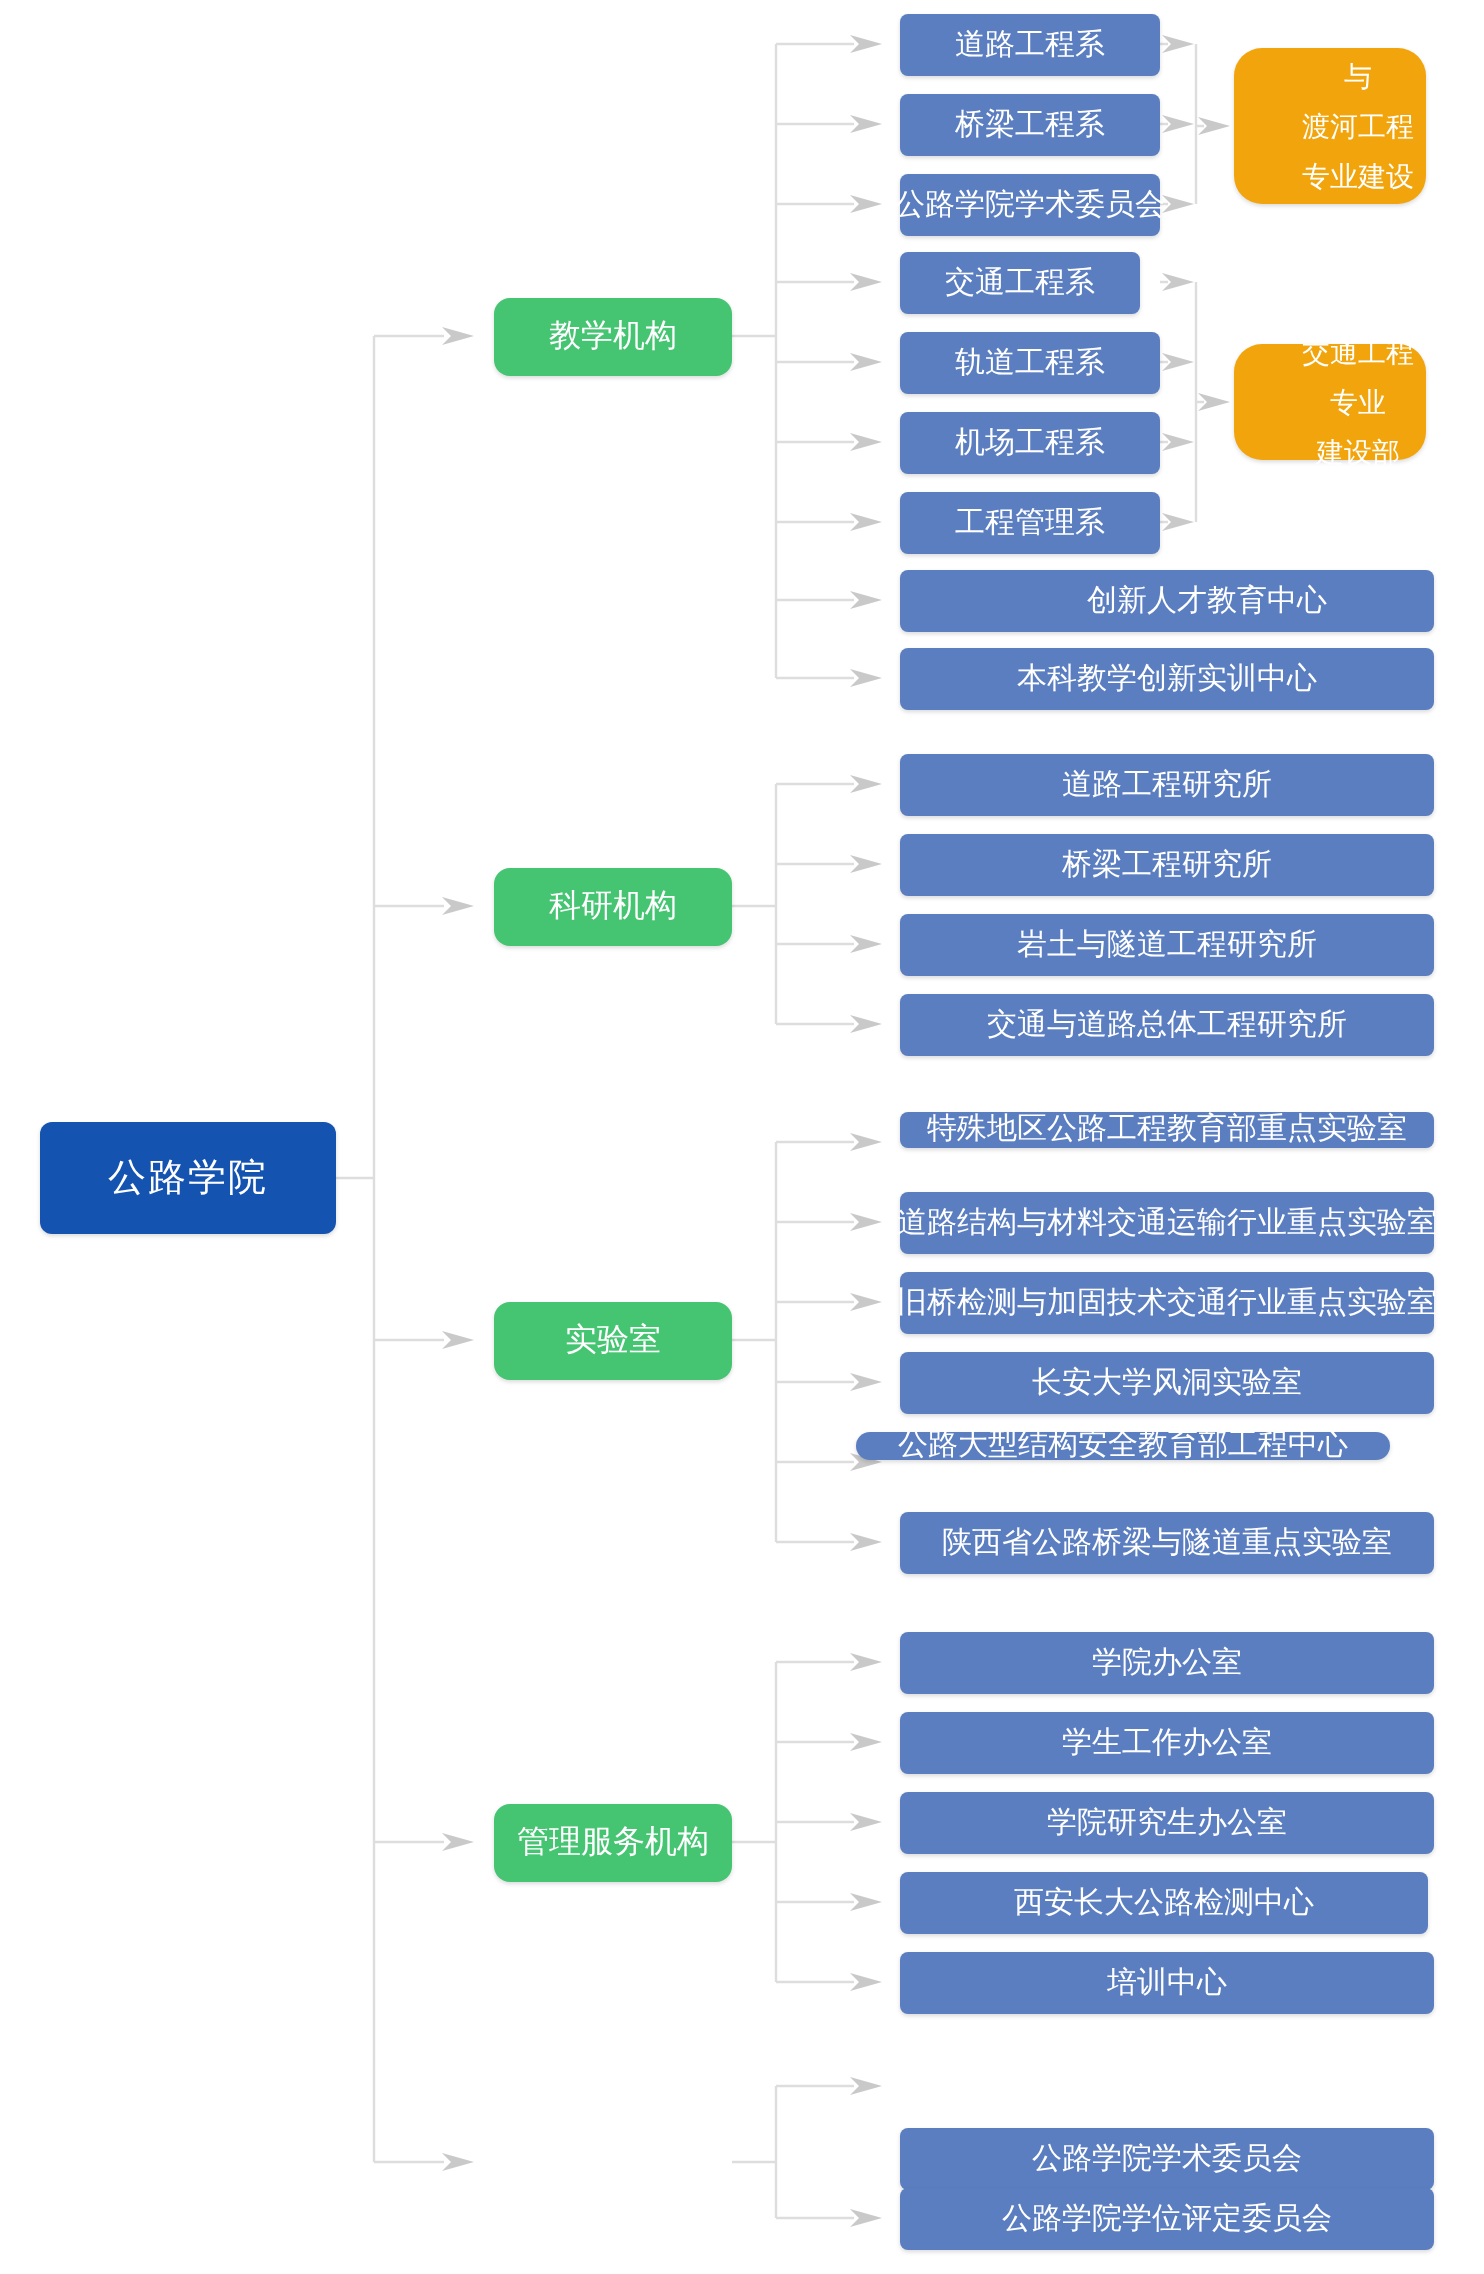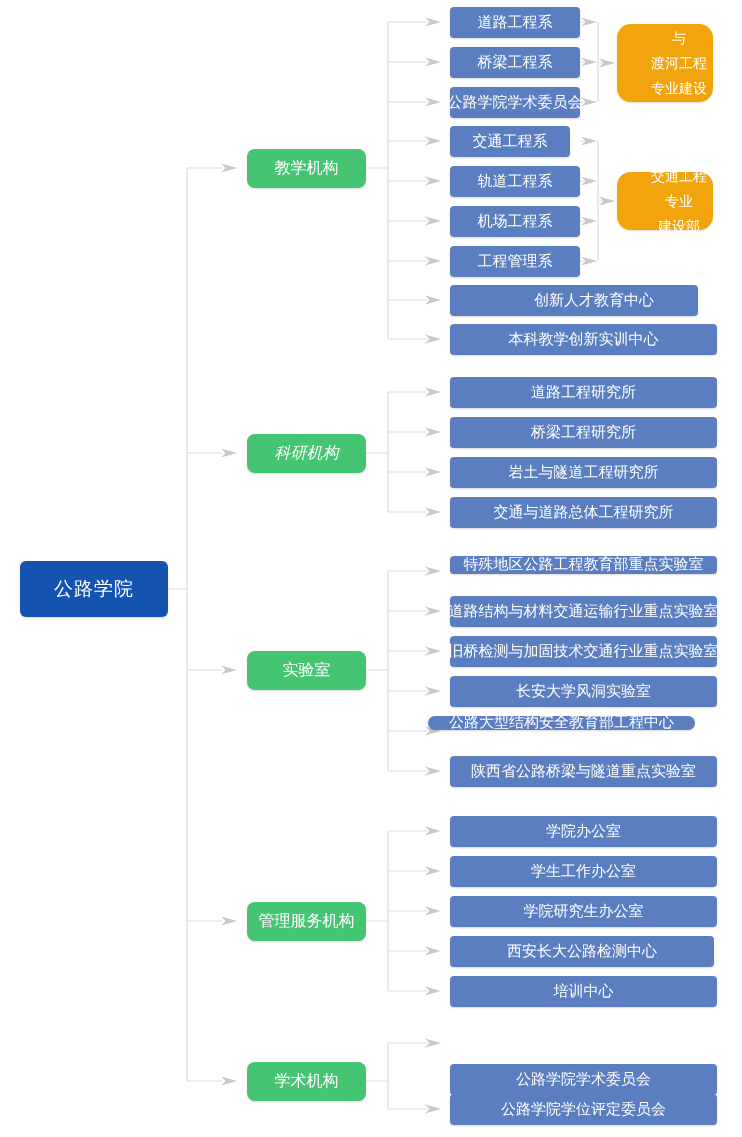--- a/index.html
+++ b/index.html
@@ -56,41 +56,40 @@
     </svg>
     <div class="node root-node" style="left: 20px; top: 561px; width: 148px; height: 56px;">公路学院</div>
     <div class="node branch-node" style="left: 247px; top: 148.5px; width: 119px; height: 39px;">教学机构</div>
     <div class="node child-node" style="left: 450px; top: 6.5px; width: 130px; height: 31px;">道路工程系</div>
     <div class="node child-node" style="left: 450px; top: 46.5px; width: 130px; height: 31px;">桥梁工程系</div>
     <div class="node child-node" style="left: 450px; top: 86.5px; width: 130px; height: 31px;">公路学院学术委员会</div>
     <div class="node child-node" style="left: 450px; top: 125.5px; width: 120px; height: 31px;">交通工程系</div>
     <div class="node child-node" style="left: 450px; top: 165.5px; width: 130px; height: 31px;">轨道工程系</div>
     <div class="node child-node" style="left: 450px; top: 205.5px; width: 130px; height: 31px;">机场工程系</div>
     <div class="node child-node" style="left: 450px; top: 245.5px; width: 130px; height: 31px;">工程管理系</div>
-    <div class="node child-node" style="left: 450px; top: 284.5px; width: 248px; height: 31px; padding-left: 40px;">创新人才教育中心</div>
+    <div class="node child-node" style="left: 450px; top: 284.5px; width: 267px; height: 31px; padding-left: 40px;">创新人才教育中心</div>
     <div class="node child-node" style="left: 450px; top: 323.5px; width: 267px; height: 31px;">本科教学创新实训中心</div>
-    <div class="node branch-node" style="left: 247px; top: 433.5px; width: 119px; height: 39px; font-style: italic;">科研机构</div>
+    <div class="node branch-node" style="left: 247px; top: 433.5px; width: 119px; height: 39px;">科研机构</div>
     <div class="node child-node" style="left: 450px; top: 376.5px; width: 267px; height: 31px;">道路工程研究所</div>
     <div class="node child-node" style="left: 450px; top: 416.5px; width: 267px; height: 31px;">桥梁工程研究所</div>
     <div class="node child-node" style="left: 450px; top: 456.5px; width: 267px; height: 31px;">岩土与隧道工程研究所</div>
     <div class="node child-node" style="left: 450px; top: 496.5px; width: 267px; height: 31px;">交通与道路总体工程研究所</div>
     <div class="node branch-node" style="left: 247px; top: 650.5px; width: 119px; height: 39px;">实验室</div>
     <div class="node child-node" style="left: 450px; top: 555.5px; width: 267px; height: 18px;">特殊地区公路工程教育部重点实验室</div>
     <div class="node child-node" style="left: 450px; top: 595.5px; width: 267px; height: 31px;">道路结构与材料交通运输行业重点实验室</div>
     <div class="node child-node" style="left: 450px; top: 635.5px; width: 267px; height: 31px;">旧桥检测与加固技术交通行业重点实验室</div>
     <div class="node child-node" style="left: 450px; top: 675.5px; width: 267px; height: 31px;">长安大学风洞实验室</div>
     <div class="node child-node" style="left: 428px; top: 715.5px; width: 267px; height: 14px; border-radius: 15px;">公路大型结构安全教育部工程中心</div>
     <div class="node child-node" style="left: 450px; top: 755.5px; width: 267px; height: 31px;">陕西省公路桥梁与隧道重点实验室</div>
     <div class="node branch-node" style="left: 247px; top: 901.5px; width: 119px; height: 39px;">管理服务机构</div>
     <div class="node child-node" style="left: 450px; top: 815.5px; width: 267px; height: 31px;">学院办公室</div>
     <div class="node child-node" style="left: 450px; top: 855.5px; width: 267px; height: 31px;">学生工作办公室</div>
     <div class="node child-node" style="left: 450px; top: 895.5px; width: 267px; height: 31px;">学院研究生办公室</div>
     <div class="node child-node" style="left: 450px; top: 935.5px; width: 264px; height: 31px;">西安长大公路检测中心</div>
     <div class="node child-node" style="left: 450px; top: 975.5px; width: 267px; height: 31px;">培训中心</div>
-    <div class="node branch-node" style="left: 247px; top: 1061.5px; width: 119px; height: 39px;">学术机构</div>
     <div class="node child-node" style="left: 450px; top: 1027.5px; width: 267px; height: 31px; margin-top: 36px;">公路学院学术委员会</div>
     <div class="node child-node" style="left: 450px; top: 1093.5px; width: 267px; height: 31px;">公路学院学位评定委员会</div>
     <div class="node annex-node" style="left: 617px; top: 24px; width: 96px; height: 78px;">
       <span>道路桥梁与</span>
       <span>渡河工程</span>
       <span>专业建设部</span>
     </div>
     <div class="node annex-node" style="left: 617px; top: 172px; width: 96px; height: 58px;">
       <span>交通工程专业</span>
       <span>建设部</span>

